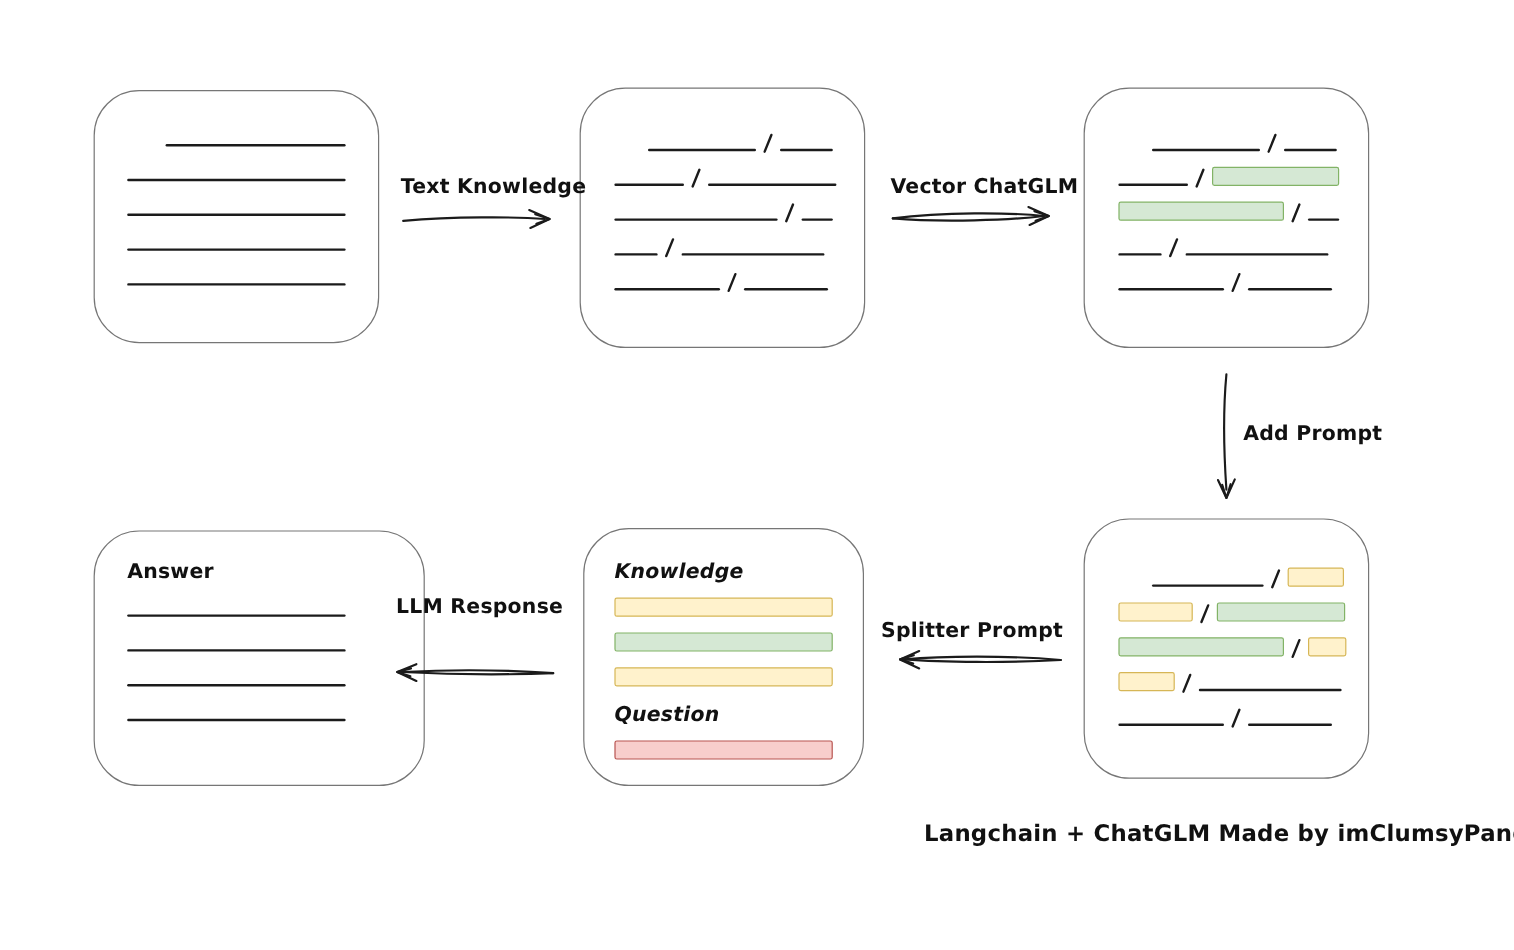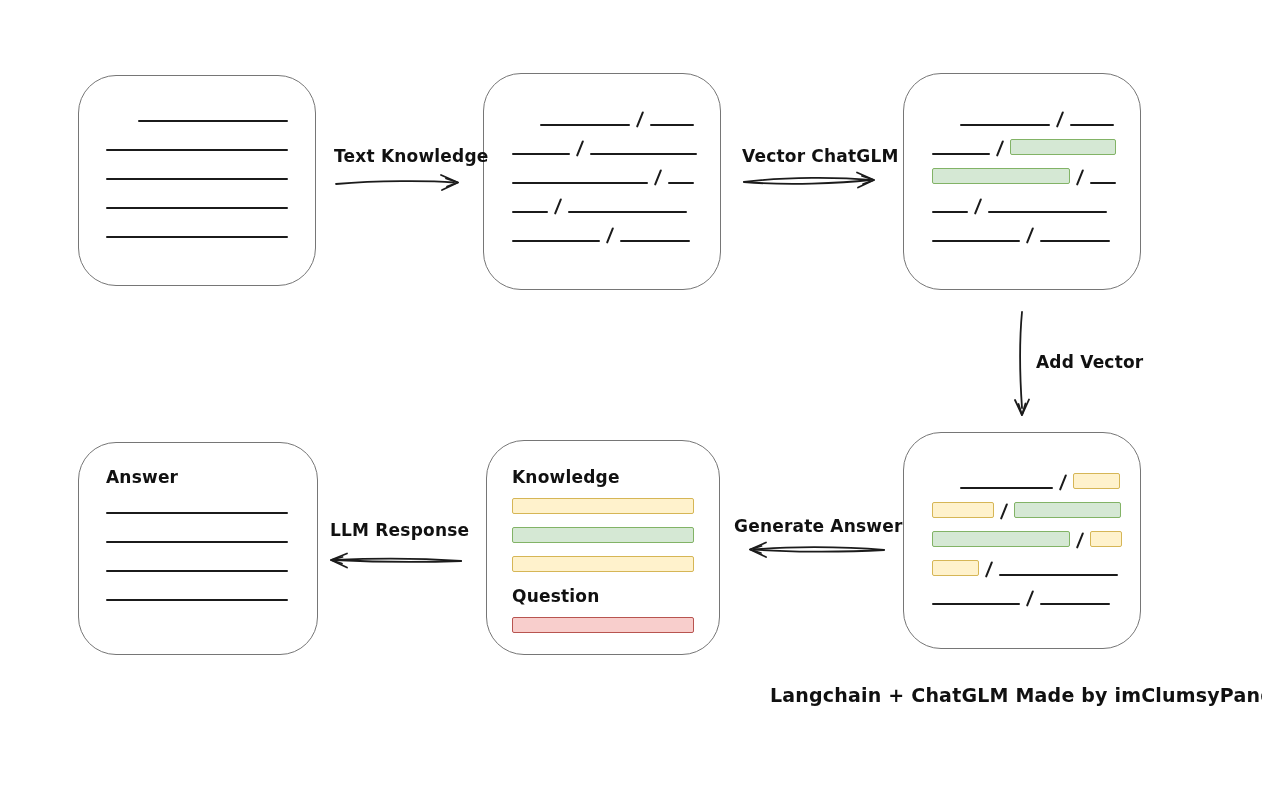--- a/index.html
+++ b/index.html
@@ -21,26 +21,26 @@
     background: #ffffff;
     border: 1px solid var(--node-border, #767676);
     border-radius: 38px;
     box-sizing: border-box;
   }
   #node-source-document { left: 78px;  top: 75px;  width: 238px; height: 211px; }
   #node-split-chunks    { left: 483px; top: 73px;  width: 238px; height: 217px; }
   #node-matched-chunks  { left: 903px; top: 73px;  width: 238px; height: 217px; }
   #node-context-chunks  { left: 903px; top: 432px; width: 238px; height: 217px; }
   #node-prompt          { left: 486px; top: 440px; width: 234px; height: 215px; }
-  #node-answer          { left: 78px;  top: 442px; width: 240px; height: 213px; }
+  #node-answer          { left: 78px;  top: 442px; width: 276px; height: 213px; }
 
   .rows { padding: 36px 0 0 28px; }
   #node-source-document .rows { padding-top: 30px; padding-left: 27px; }
   #node-context-chunks  .rows { padding-top: 40px; }
-  #node-prompt          .rows { padding-top: 26px; padding-left: 25px; }
+  #node-prompt          .rows { padding-top: 26px; padding-left: 25px; font-style: italic; }
   #node-answer          .rows { padding-top: 24px; padding-left: 27px; }
 
   .row {
     display: flex;
     align-items: flex-end;
     height: 16px;
     margin-bottom: 13px;
   }
   .row.label-row {
     height: 22px;
@@ -102,21 +102,21 @@
     font-weight: 600;
     letter-spacing: 0.2px;
     color: #111111;
     text-align: center;
     white-space: nowrap;
   }
   #label-text-splitter   { left: 334px;  top: 146px; width: 128px; }
   #label-vector-search   { left: 742px;  top: 146px; width: 136px; }
   #label-add-context     { left: 1036px; top: 352px; width: 130px; text-align: left; }
   #label-generate-prompt { left: 734px;  top: 516px; width: 152px; }
-  #label-llm-response    { left: 330px;  top: 520px; width: 128px; text-align: right; }
+  #label-llm-response    { left: 330px;  top: 496px; width: 128px; text-align: right; }
 
   #arrow-text-splitter   { left: 333px;  top: 169px; }
   #arrow-vector-search   { left: 741px;  top: 167px; }
   #arrow-add-context     { left: 1010px; top: 309px; }
   #arrow-generate-prompt { left: 735px;  top: 539px; }
   #arrow-llm-response    { left: 314px;  top: 549px; }
 
   
   .caption {
     position: absolute;
@@ -297,28 +297,28 @@
   </svg>
 
   <div class="arrow-label" id="label-vector-search">Vector ChatGLM</div>
   <svg class="arrow" id="arrow-vector-search" width="148" height="26" viewBox="0 0 148 26">
     <path d="M3 15 C 45 9.5, 100 10, 129 13"></path>
     <path d="M3 15 C 45 18.5, 100 16.5, 129 13"></path>
     <path d="M116 5.5 L133 13 L117 20.5"></path>
     <path d="M121 9 L133 13 L122 17"></path>
   </svg>
 
-  <div class="arrow-label" id="label-add-context">Add Vector</div>
+  <div class="arrow-label" id="label-add-context">Add Prompt</div>
   <svg class="arrow" id="arrow-add-context" width="24" height="112" viewBox="0 0 24 112">
     <path d="M12 3 C 9 35, 10 70, 12 99"></path>
     <path d="M5 91 L12 106 L19 90.5"></path>
     <path d="M8.5 95 L12 106 L15.5 94.5"></path>
   </svg>
 
-  <div class="arrow-label" id="label-generate-prompt">Generate Answer</div>
+  <div class="arrow-label" id="label-generate-prompt">Splitter Prompt</div>
   <svg class="arrow" id="arrow-generate-prompt" width="152" height="22" viewBox="0 0 152 22">
     <path d="M149 11 C 105 7, 50 7.5, 19 10.5"></path>
     <path d="M149 11 C 105 13.5, 50 13, 19 10.5"></path>
     <path d="M31 3.5 L15 10.5 L31 18"></path>
     <path d="M26.5 7 L15 10.5 L26 14"></path>
   </svg>
 
   <div class="arrow-label" id="label-llm-response">LLM Response</div>
   <svg class="arrow" id="arrow-llm-response" width="150" height="22" viewBox="0 0 150 22">
     <path d="M147 12 C 105 9, 60 9, 21 11"></path>

